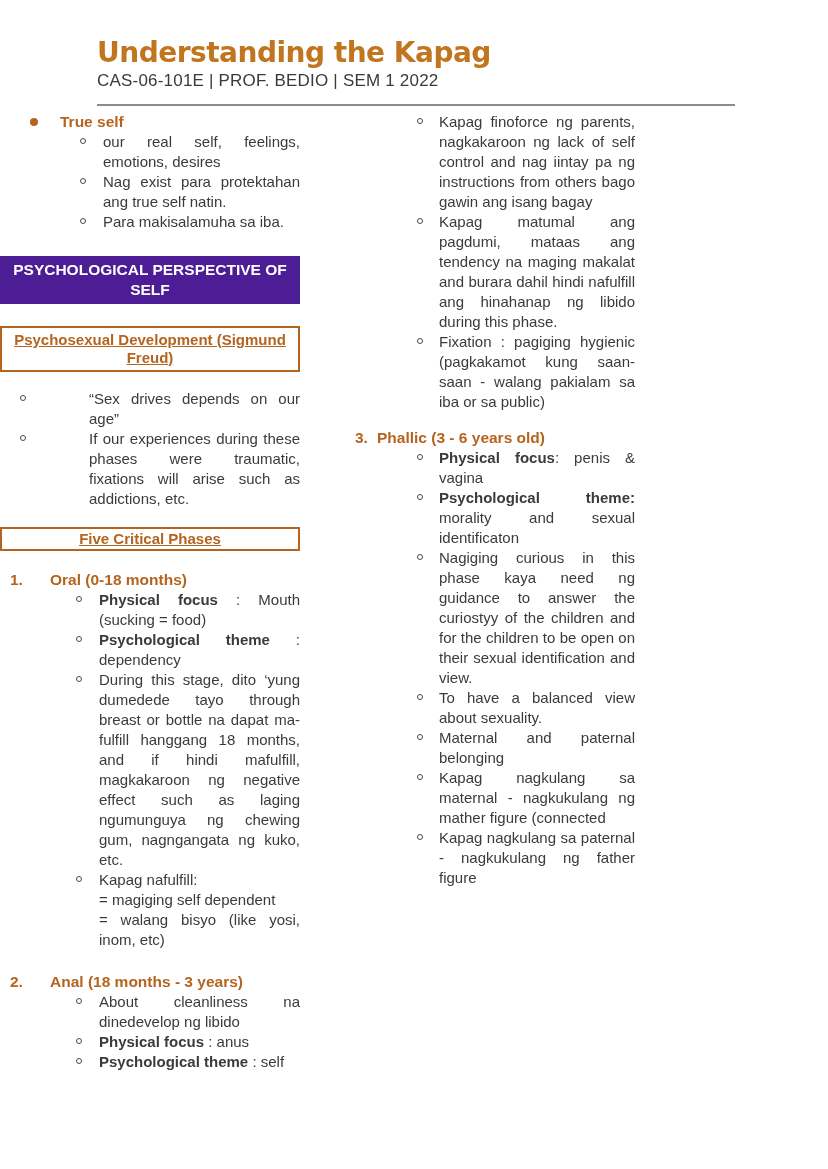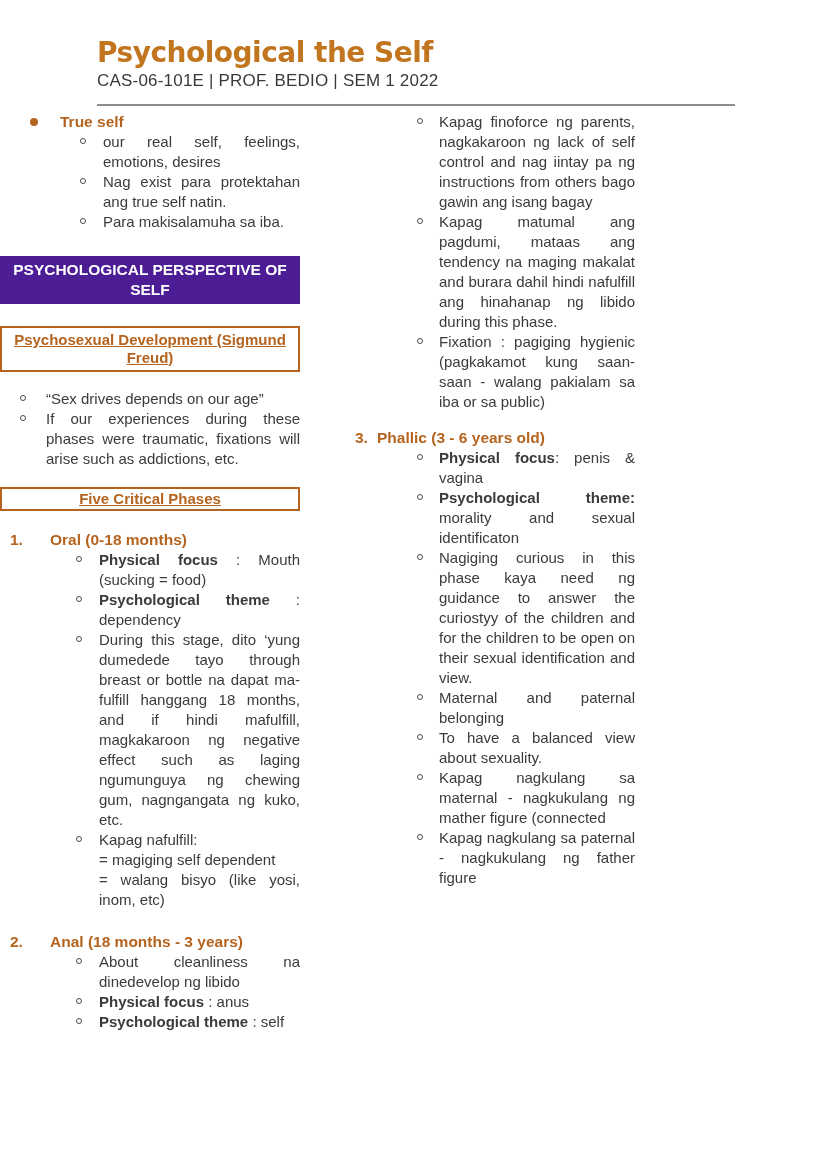--- a/index.html
+++ b/index.html
@@ -33,21 +33,21 @@
     flex: 0 0 auto; width: 6px; height: 6px; border: 1.4px solid #4a4a4a;
     border-radius: 50%; margin-top: 6px; background: #fff;
   }
 
   .top-li { margin-left: 30px; }
   .top-li .marker-dot { margin-right: 22px; }
   .top-label { font-weight: bold; color: #b5641f; font-size: 15.5px; line-height: 20px; }
   .mt-12 { margin-top: 12px; }
 
   .sub-top   { margin-left: 80px; }  .sub-top   .marker-ring { margin-right: 17px; }
-  .sub-quote { margin-left: 20px; }  .sub-quote .marker-ring { margin-right: 20px; }
+  .sub-quote { margin-left: 20px; gap: 43px; }  .sub-quote .marker-ring { margin-right: 20px; }
   .sub-num   { margin-left: 76px; }  .sub-num   .marker-ring { margin-right: 17px; }
   .sub-right { margin-left: 62px; }  .sub-right .marker-ring { margin-right: 16px; }
 
   .banner {
     margin-top: 24px; background: #4c1d95; color: #ffffff;
     font-weight: bold; text-align: center; font-size: 15.5px; line-height: 20px;
     padding: 4px 12px;
   }
   .outline-box {
     border: 2px solid #b5641f; color: #b5641f; font-weight: bold;
@@ -65,21 +65,21 @@
   .phase-oral    { margin-top: 19px; }
   .phase-anal    { margin-top: 22px; }
   .phase-phallic { margin-top: 16px; }
 </style>
 </head>
 <body>
 
 <div class="page">
 
   <div class="header">
-    <div class="title">Psychological the Self</div>
+    <div class="title">Understanding the Kapag</div>
     <div class="subtitle">CAS-06-101E | PROF. BEDIO | SEM 1 2022</div>
     <hr class="divider">
   </div>
 
   <div class="columns">
 
     <div class="col-left">
 
       <div class="li top-li">
         <span class="marker-dot"></span>
@@ -188,25 +188,25 @@
       <div class="li sub-right">
         <span class="marker-ring"></span>
         <div class="txt"><b>Psychological theme:</b><span> morality and sexual identificaton</span></div>
       </div>
       <div class="li sub-right">
         <span class="marker-ring"></span>
         <div class="txt">Nagiging curious in this phase kaya need ng guidance to answer the curiostyy of the children and for the children to be open on their sexual identification and view.</div>
       </div>
       <div class="li sub-right">
         <span class="marker-ring"></span>
+        <div class="txt">To have a balanced view about sexuality.</div>
+      </div>
+      <div class="li sub-right">
+        <span class="marker-ring"></span>
         <div class="txt">Maternal and paternal belonging</div>
-      </div>
-      <div class="li sub-right">
-        <span class="marker-ring"></span>
-        <div class="txt">To have a balanced view about sexuality.</div>
       </div>
       <div class="li sub-right">
         <span class="marker-ring"></span>
         <div class="txt">Kapag nagkulang sa maternal - nagkukulang ng mather figure (connected</div>
       </div>
       <div class="li sub-right">
         <span class="marker-ring"></span>
         <div class="txt">Kapag nagkulang sa paternal - nagkukulang ng father figure</div>
       </div>
 

